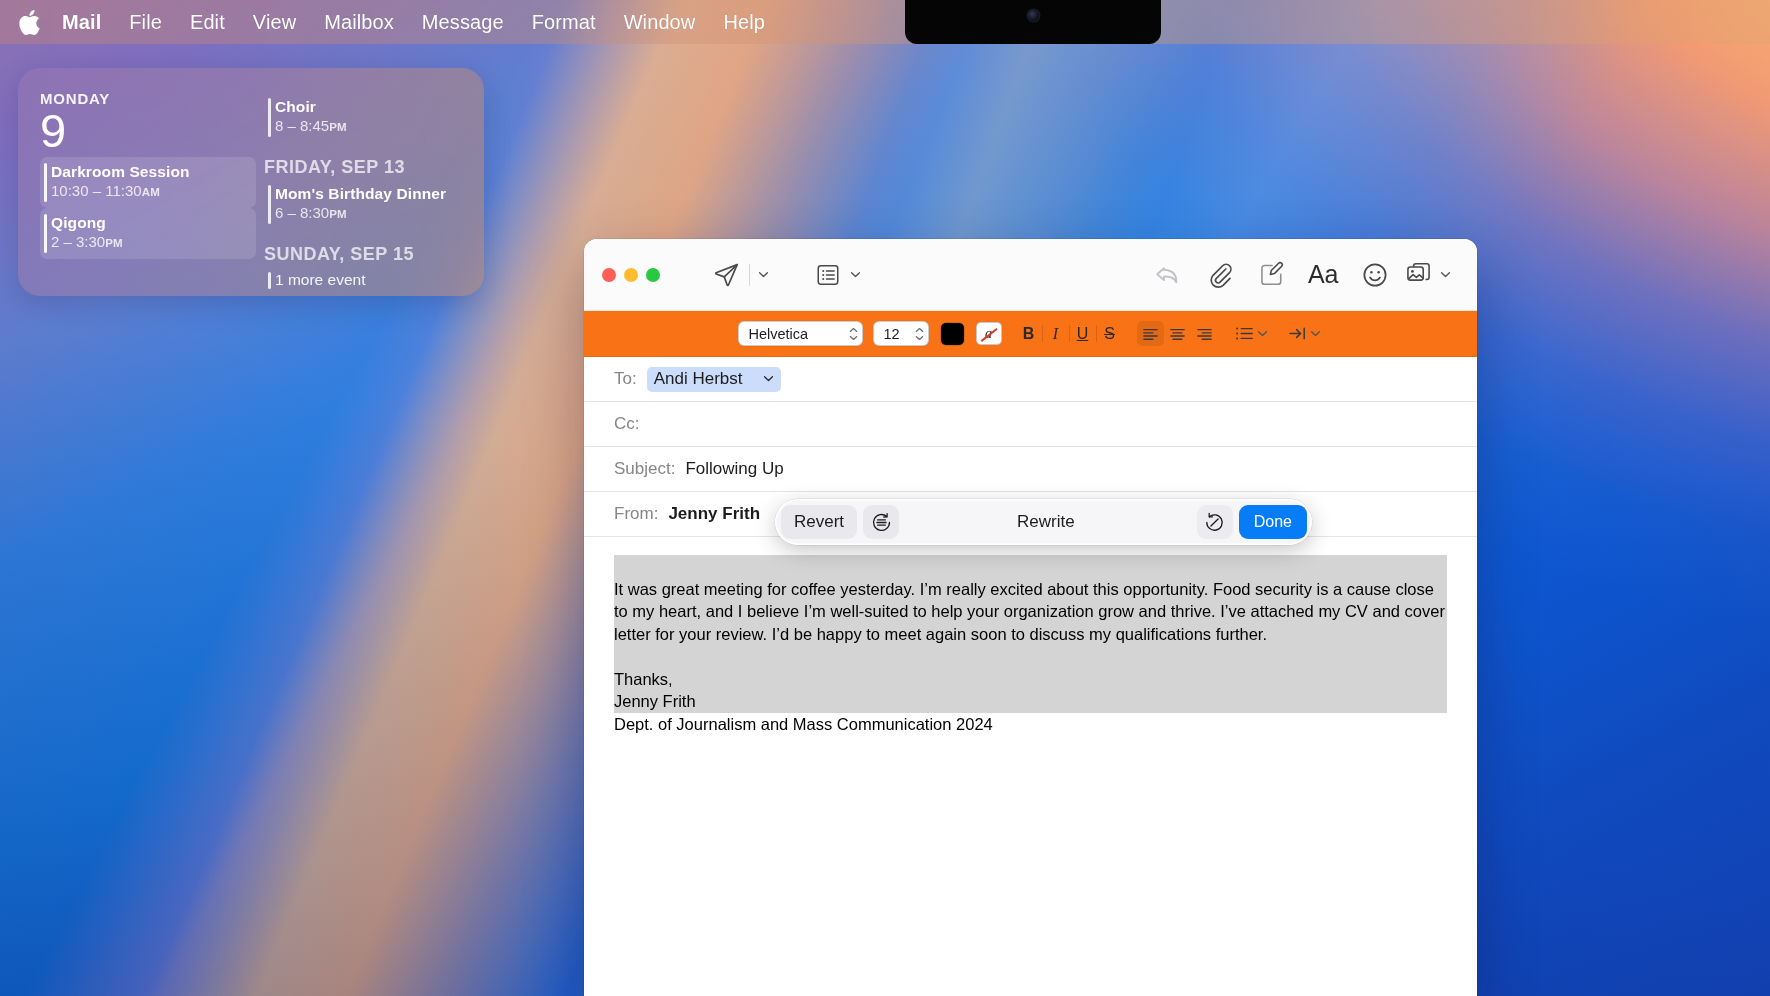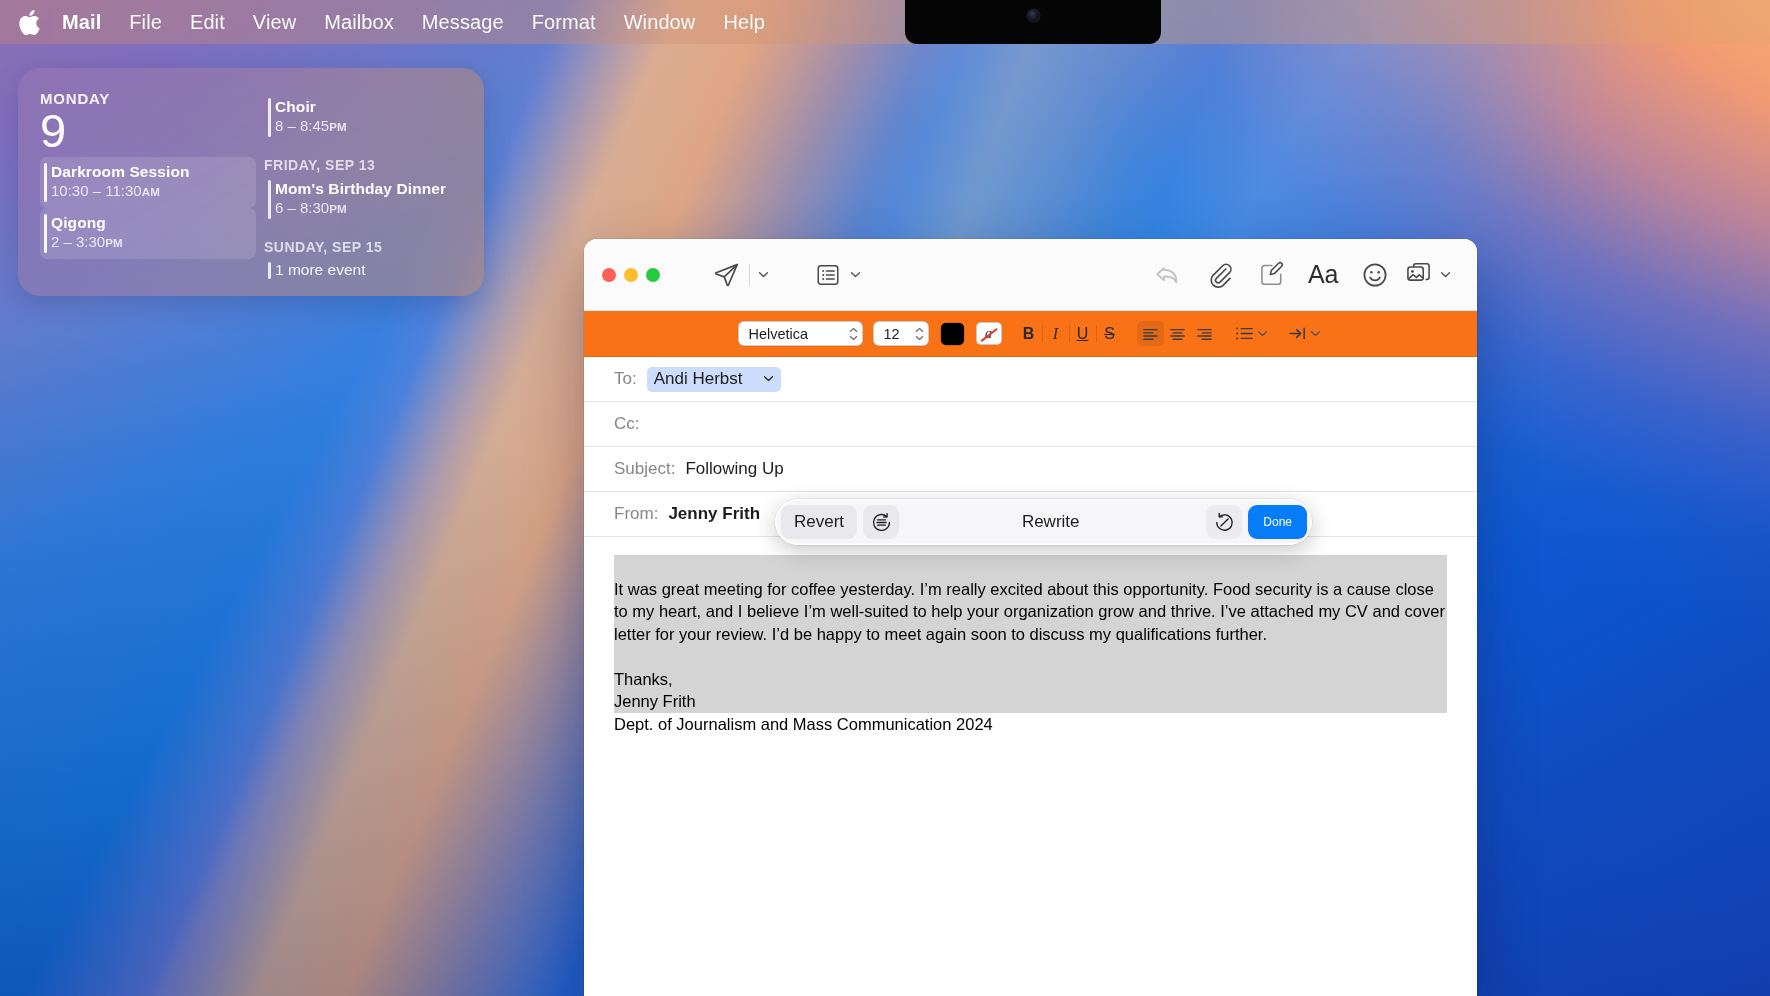--- a/index.html
+++ b/index.html
@@ -200,21 +200,21 @@
     white-space: nowrap;
   }
   .cal-ev-time {
     color: rgba(255,255,255,.80);
     font-size: 15px; line-height: 19px; font-weight: 400;
     white-space: nowrap;
   }
   .cal-ev-time .ampm { font-size: 11.5px; font-weight: 600; letter-spacing: .2px; }
   .cal-section-head {
     color: rgba(255,255,255,.72);
-    font-size: 14px; font-weight: 700;
+    font-size: 18px; font-weight: 700;
     letter-spacing: .5px; text-transform: uppercase;
     margin-top: 14px; margin-bottom: 1px;
   }
   .cal-more {
     color: rgba(255,255,255,.92);
     font-size: 15.5px; font-weight: 500;
   }
 
   
   #mail-window {
@@ -404,21 +404,21 @@
     width: 36px; height: 34px;
     border-radius: 9px;
     background: #ececf0;
     display: flex; align-items: center; justify-content: center;
     margin-right: 6px;
   }
   #done-button {
     height: 34px; padding: 0 15px;
     border-radius: 9px;
     background: #067cf6;
-    color: #fff; font-size: 12px;
+    color: #fff; font-size: 16px;
     display: flex; align-items: center;
   }
 </style>
 </head>
 <body>
 
 <div id="desktop">
 
   <div class="wp-layer wp-base"></div>
   <div class="wp-layer wp-bands"></div>

